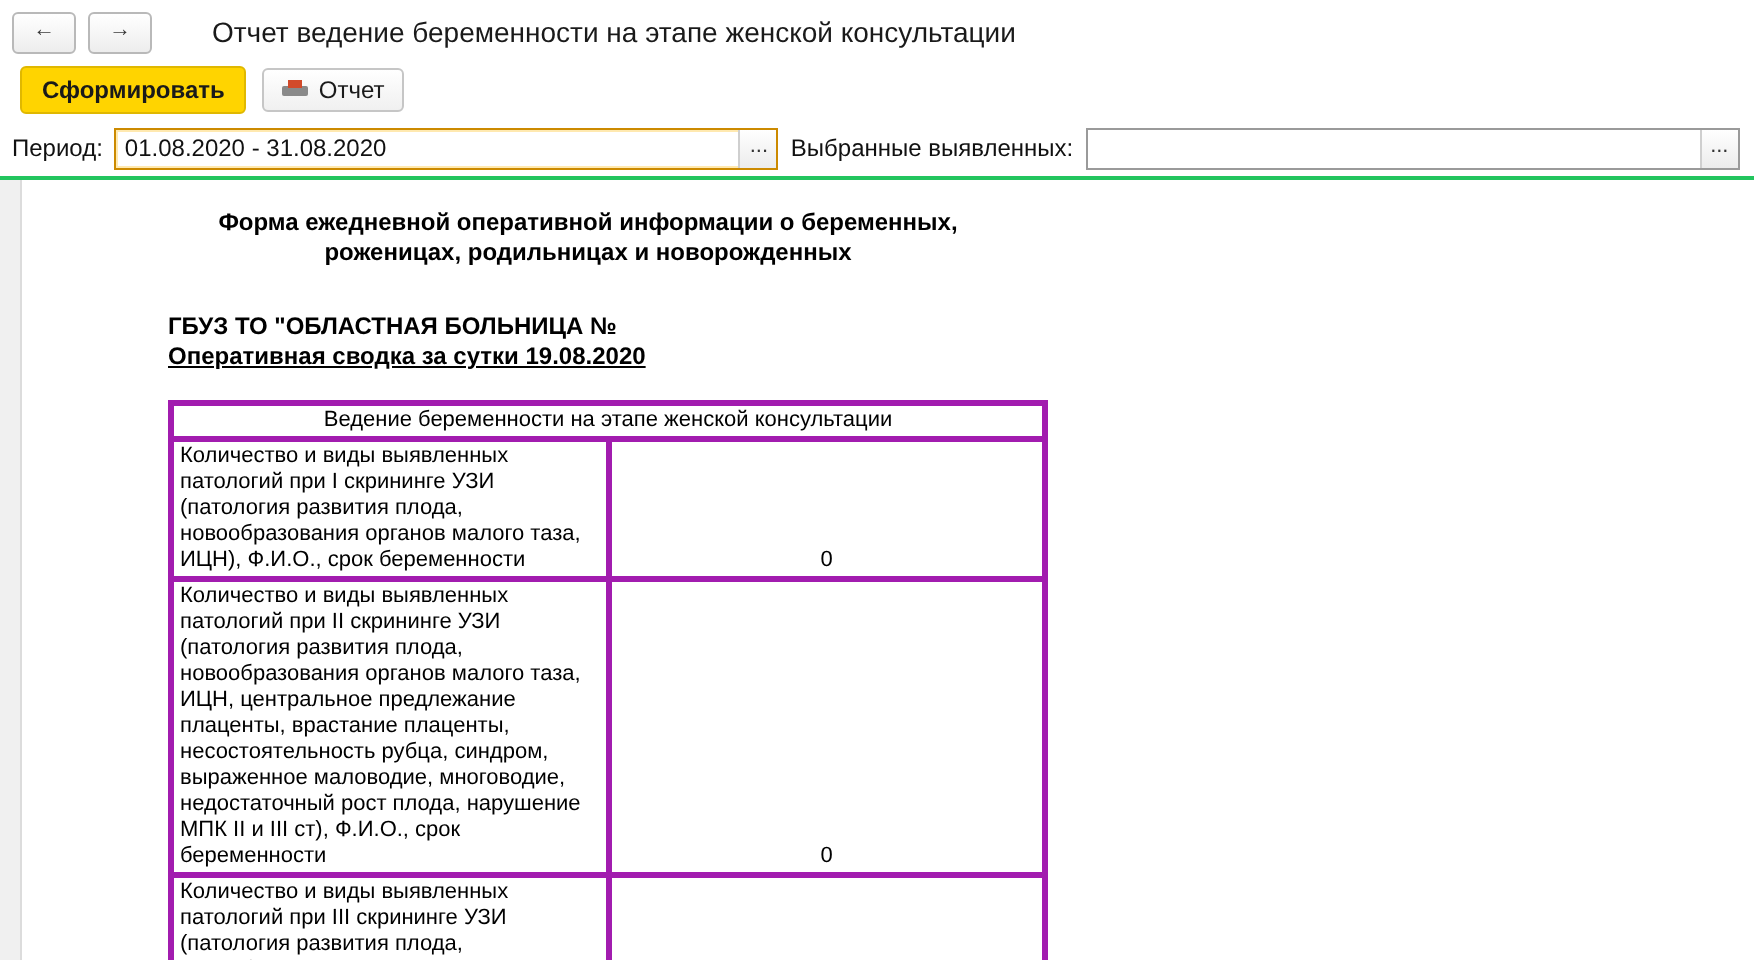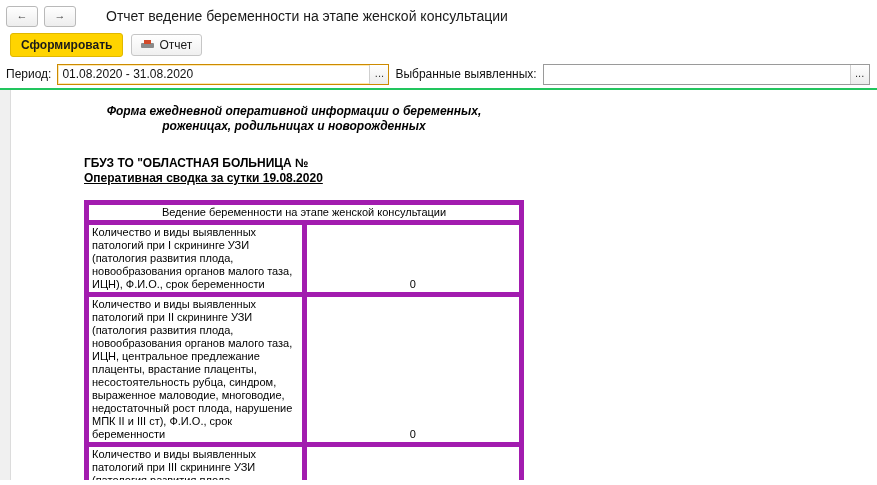--- a/index.html
+++ b/index.html
@@ -166,21 +166,20 @@
   .report-inner {
     margin-left: 10px;
     padding: 14px 0 0 74px;
   }
   .rep-title {
     font-size: 12px;
     font-weight: bold;
     text-align: center;
     width: 420px;
     line-height: 15px;
-    font-style: italic;
   }
   .rep-org {
     margin-top: 22px;
     font-size: 12px;
     font-weight: bold;
     line-height: 15px;
   }
   .rep-sub {
     font-size: 12px;
     font-weight: bold;
@@ -188,21 +187,21 @@
     text-decoration: underline;
   }
 
   table.rep {
     margin-top: 14px;
     border-collapse: collapse;
     width: 440px;
     table-layout: fixed;
   }
   table.rep td {
-    border: 5px solid #a21caf;
+    border: 3px solid #a21caf;
     font-size: 11px;
     padding: 1px 3px;
     vertical-align: top;
     line-height: 13px;
     color: #000000;
   }
   table.rep td.head {
     text-align: center;
     vertical-align: middle;
   }

